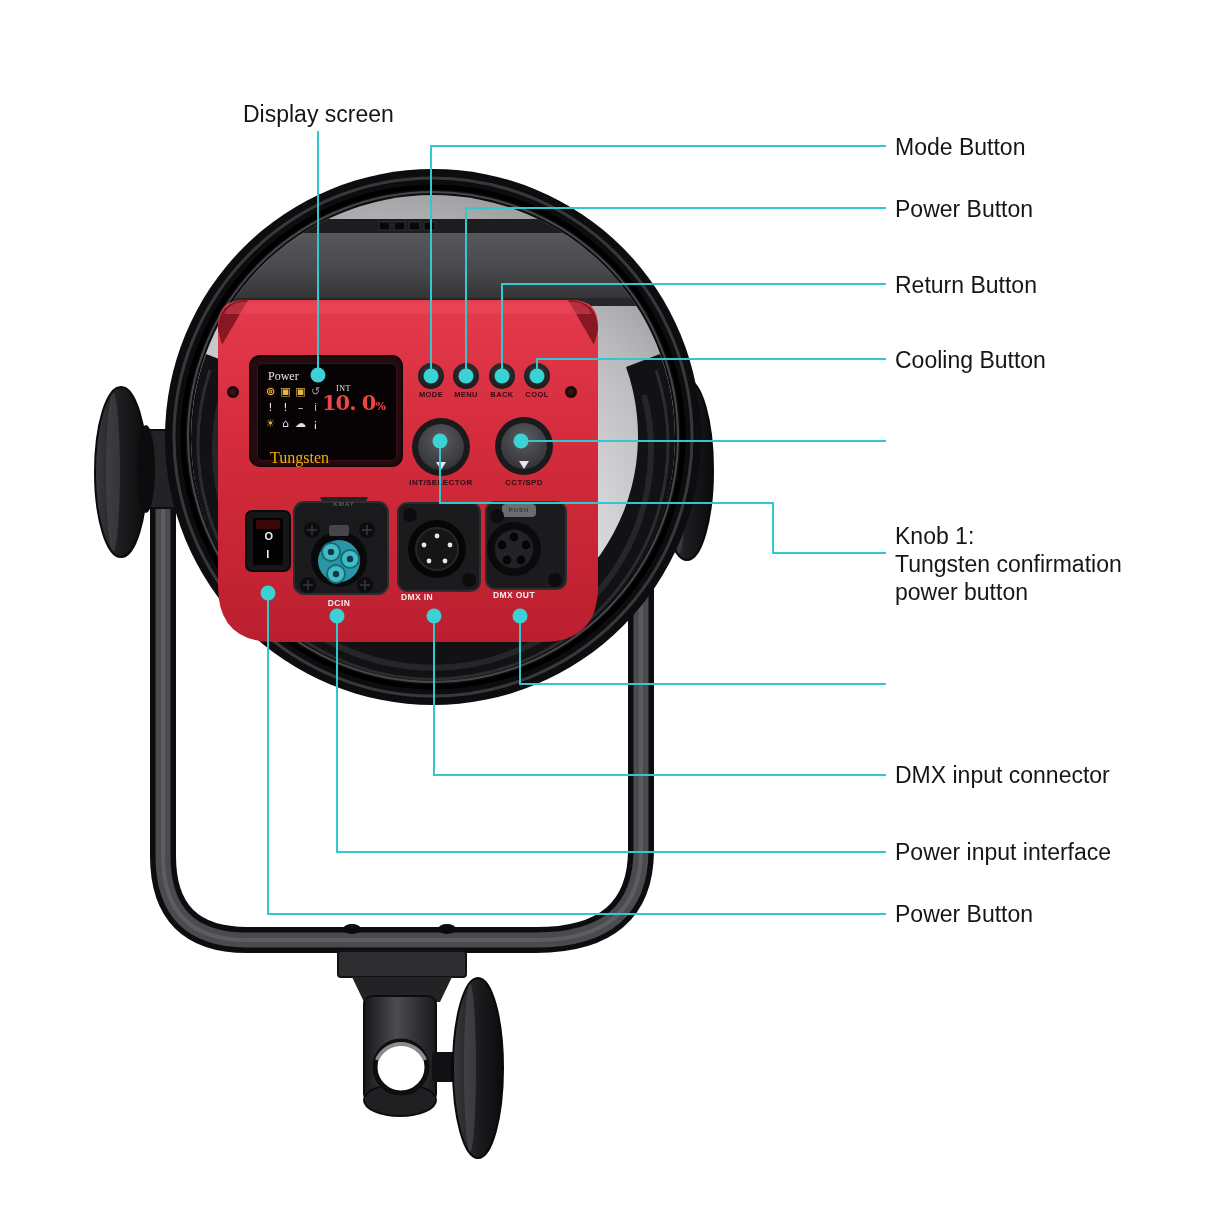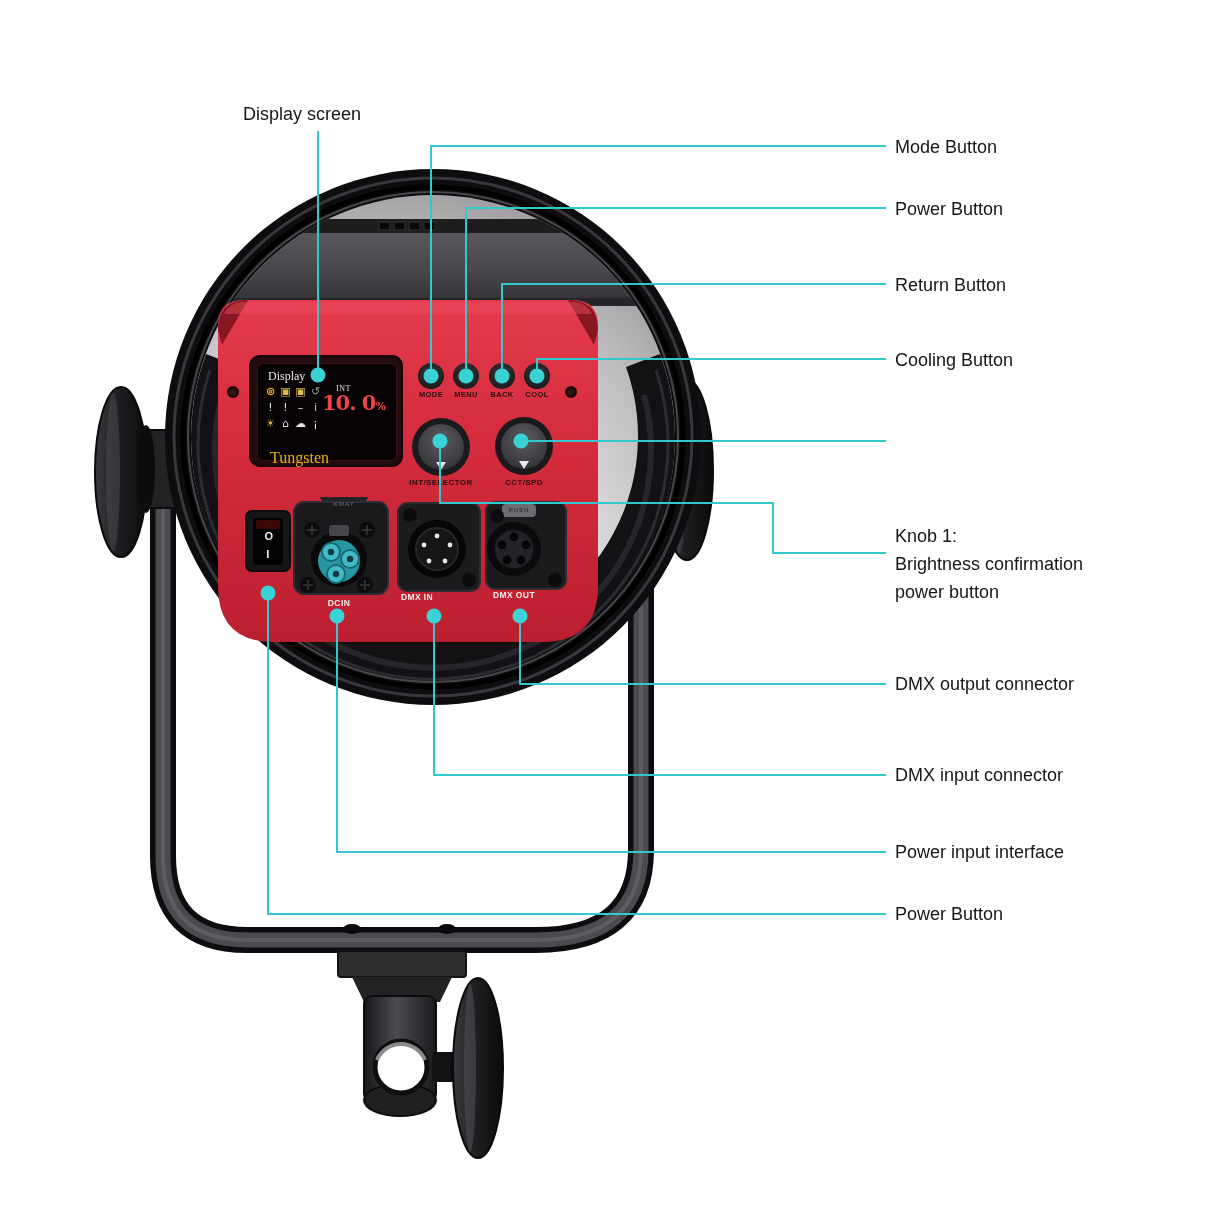--- a/index.html
+++ b/index.html
@@ -1,20 +1,20 @@
 <!DOCTYPE html>
 <html><head>
 <meta charset="utf-8">
 <style>
   html,body{margin:0;padding:0;background:#ffffff;}
   #canvas{position:relative;width:1214px;height:1214px;background:#ffffff;overflow:hidden;
           font-family:"Liberation Sans",sans-serif;}
   svg{position:absolute;left:0;top:0;}
   
-  .callout-label{position:absolute;left:895px;color:#161616;font-size:18px;line-height:28px;
+  .callout-label{position:absolute;left:895px;color:#161616;font-size:23px;line-height:28px;
                  font-family:"Liberation Sans",sans-serif;white-space:nowrap;}
   .k2{line-height:29px;}
   
   .plabel{position:absolute;transform:translateX(-50%);color:#2b0d11;font-weight:bold;
           font-size:7.5px;letter-spacing:.4px;white-space:nowrap;}
   .wlabel{position:absolute;transform:translateX(-50%);color:#efefef;font-weight:bold;
           font-size:8.5px;letter-spacing:.4px;white-space:nowrap;}
   .mold{position:absolute;transform:translateX(-50%);color:#5e5e62;font-weight:bold;
         font-size:6px;letter-spacing:1px;white-space:nowrap;}
   
@@ -228,21 +228,21 @@
         <circle cx="514" cy="537" r="4.4"></circle>
           <circle cx="526" cy="545" r="4.4"></circle>
         <circle cx="521" cy="560" r="4.4"></circle>
           <circle cx="507" cy="560" r="4.4"></circle>
         <circle cx="502" cy="545" r="4.4"></circle>
       </g>
     </g>
   </svg>
 
   <div id="screen">
-    <div class="src">Display</div>
+    <div class="src">Power</div>
     <span class="dicon ic-hl" style="left:5px;top:20px">⊚</span>
     <span class="dicon ic-y" style="left:20px;top:20px">▣</span>
     <span class="dicon ic-y" style="left:35px;top:20px">▣</span>
     <span class="dicon ic-g" style="left:50px;top:20px">↺</span>
     <span class="dicon ic-w" style="left:5px;top:36px">!</span>
     <span class="dicon ic-w" style="left:20px;top:36px">!</span>
     <span class="dicon ic-w" style="left:35px;top:36px">–</span>
     <span class="dicon ic-y" style="left:50px;top:36px">i</span>
     <span class="dicon ic-y" style="left:5px;top:52px">☀</span>
     <span class="dicon ic-w" style="left:20px;top:52px">⌂</span>
@@ -297,21 +297,20 @@
     </g>
   </svg>
 
   <div class="callout-label" style="left:243px;top:100px;z-index:5">Display screen</div>
   <div class="callout-label" style="top:133px">Mode Button</div>
   <div class="callout-label" style="top:195px">Power Button</div>
   <div class="callout-label" style="top:271px">Return Button</div>
   <div class="callout-label" style="top:346px">Cooling Button</div>
   <div class="callout-label" style="top:522px">
     <div>Knob 1:</div>
-    <div>Brightness confirmation</div>
+    <div>Tungsten confirmation</div>
     <div>power button</div>
   </div>
-  <div class="callout-label" style="top:670px">DMX output connector</div>
   <div class="callout-label" style="top:761px">DMX input connector</div>
   <div class="callout-label" style="top:838px">Power input interface</div>
   <div class="callout-label" style="top:900px">Power Button</div>
 
 </div>
 
 </body></html>

